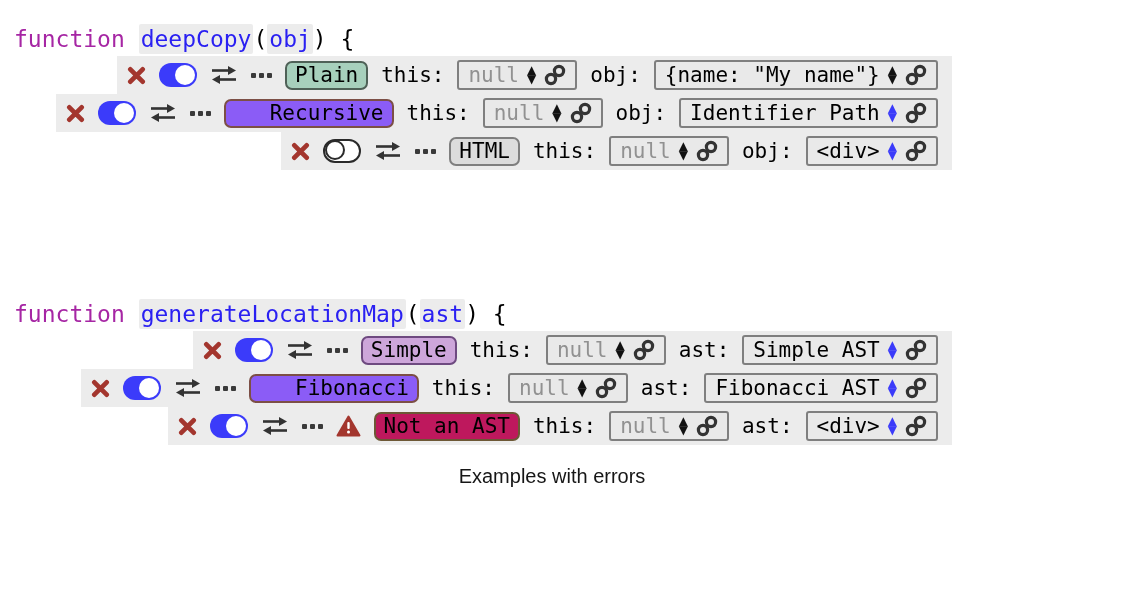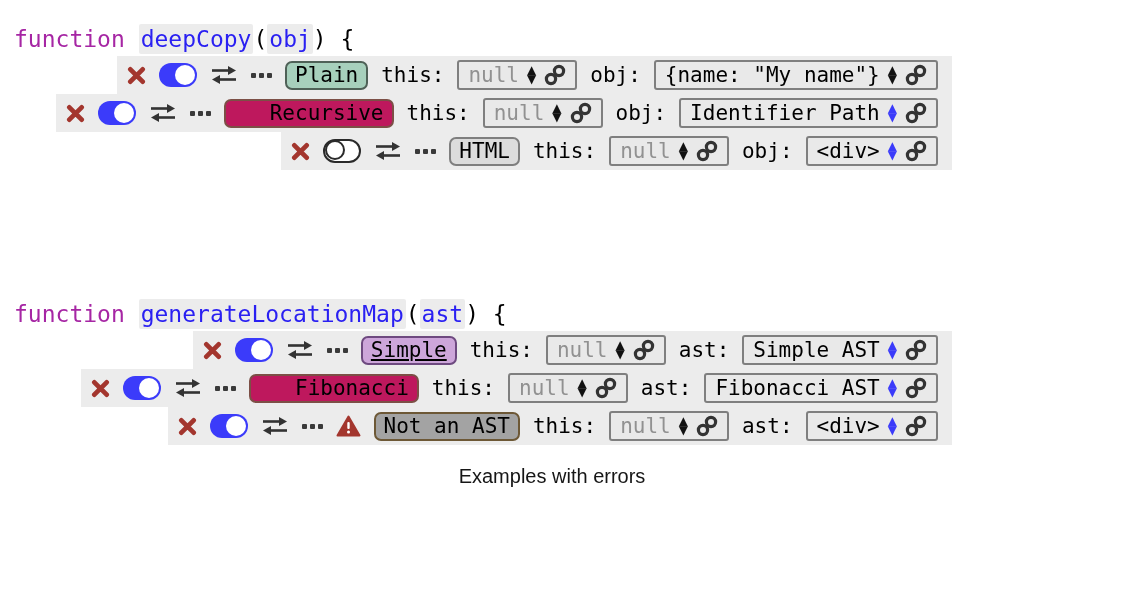--- a/index.html
+++ b/index.html
@@ -17,24 +17,24 @@
   .warn-icn{width:25px;height:22px;}
   .toggle{position:relative;display:inline-block;width:38px;height:24px;border-radius:13px;box-sizing:border-box;cursor:pointer;}
   .toggle.on-true{background:#3b3bfa;}
   .toggle.on-true .knob{position:absolute;right:2px;top:2px;width:20px;height:20px;border-radius:50%;background:#fff;}
   .toggle.on-false{background:#fff;border:2.5px solid #2a2a2a;}
   .toggle.on-false .knob{position:absolute;left:0px;top:-1px;width:16px;height:16px;border-radius:50%;background:#fff;border:2.5px solid #2a2a2a;}
   .dots{display:inline-flex;gap:3px;align-items:center;cursor:pointer;}
   .dots i{width:5px;height:5px;background:#3a3a3a;border-radius:1px;display:inline-block;}
   .badge{display:inline-block;padding:0px 8px 1px;border:2.5px solid #555;border-radius:7px;color:#000;cursor:pointer;white-space:pre;}
   .badge.badge-green{background:#a7d0bc;border-color:#4f6157;}
-  .badge.badge-rose{background:#be185d;border-color:#7c4f46;padding-left:44px;}
+  .badge.badge-rose{background:#8b5cf6;border-color:#7c4f46;padding-left:44px;}
   .badge.badge-gray{background:#dcdcdc;border-color:#7f7f7f;}
-  .badge.badge-purple{background:#cda6da;border-color:#6e4a80;text-decoration:underline;}
-  .badge.badge-tan{background:#a3a3a3;border-color:#6d5836;}
+  .badge.badge-purple{background:#cda6da;border-color:#6e4a80;}
+  .badge.badge-tan{background:#be185d;border-color:#6d5836;}
   .lbl{color:#000;white-space:pre;}
   .field{display:inline-flex;align-items:center;gap:8px;background:#e9e9e9;border:2px solid #7f7f7f;border-radius:3px;padding:1px 9px;cursor:text;white-space:pre;}
   .val{color:#000;}
   .val.muted-true{color:#919191;}
   .stepper{display:inline-flex;flex-direction:column;align-items:center;line-height:9px;font-size:12px;cursor:pointer;font-family:"DejaVu Sans",sans-serif;}
   .stepper.stepper-black{color:#111;}
   .stepper.stepper-blue{color:#3b3bfa;}
   .chain-icn{width:22px;height:22px;cursor:pointer;}
   .chain-icn circle{stroke:#333;fill:none;stroke-width:3.2;}
   .caption-wrap{width:1104px;text-align:center;font-family:"Liberation Sans","DejaVu Sans",sans-serif;font-size:20px;color:#161616;}

